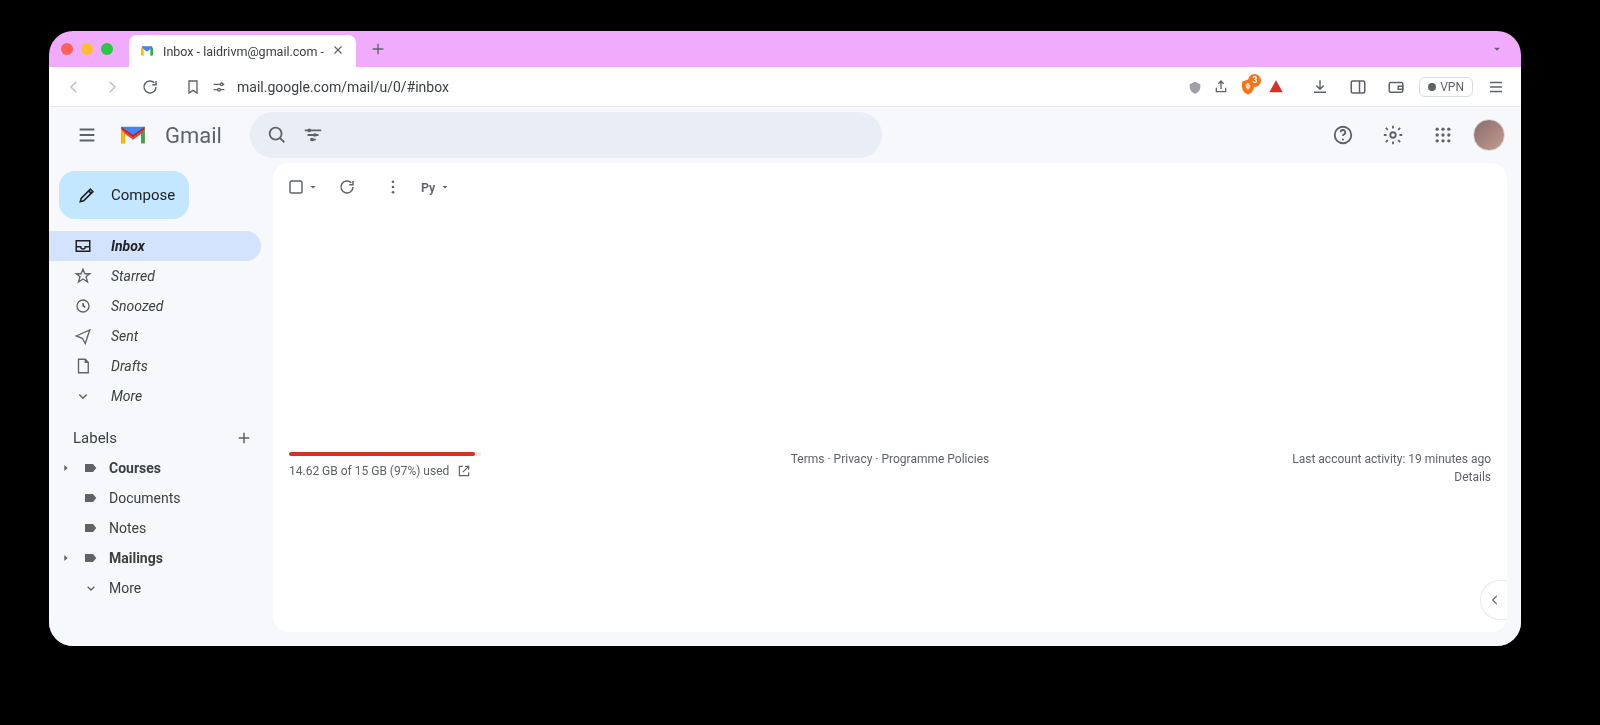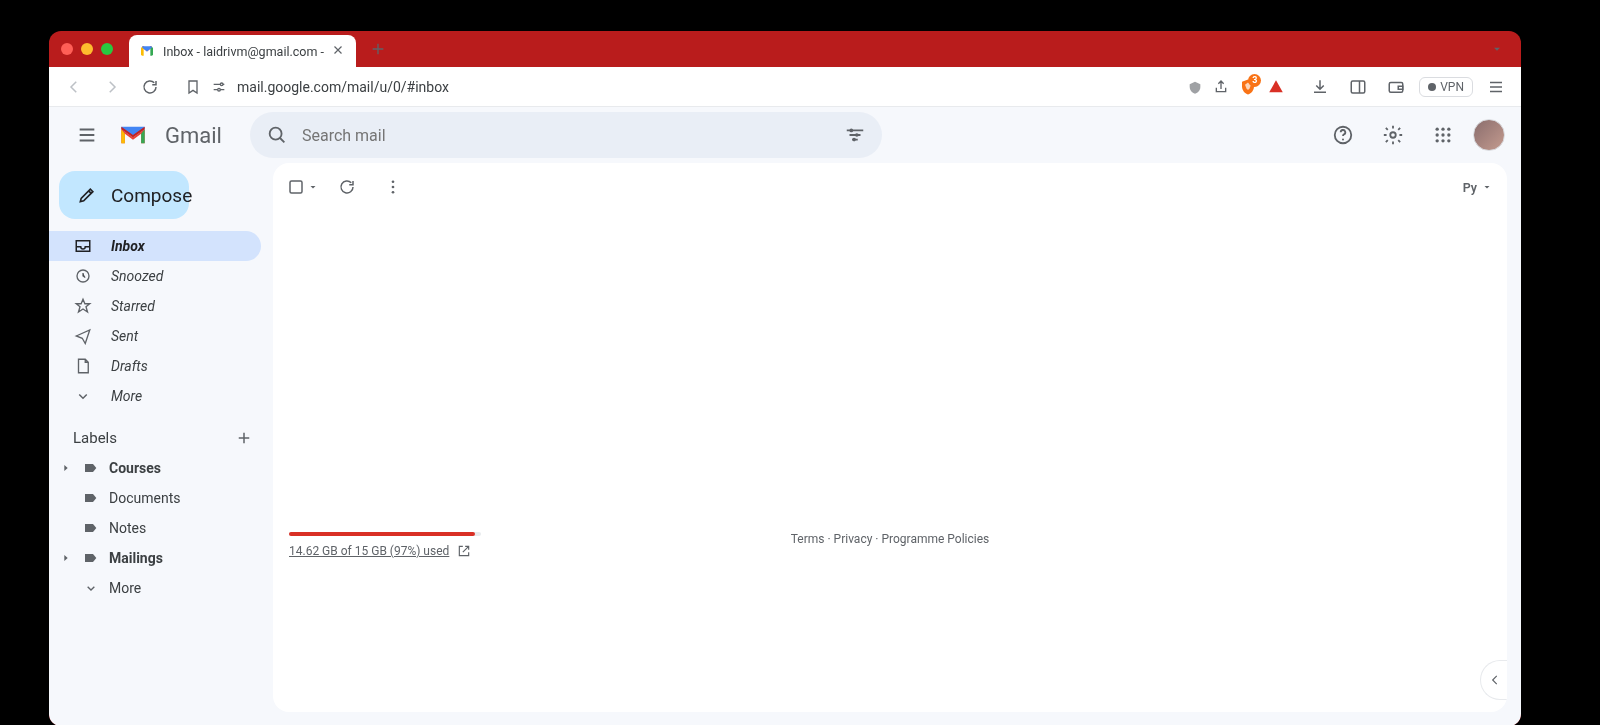--- a/index.html
+++ b/index.html
@@ -1,19 +1,19 @@
 <!DOCTYPE html>
 <html><head>
 <meta charset="utf-8">
 <style>
   * { margin:0; padding:0; box-sizing:border-box; font-family: 'Google Sans', Roboto, Arial, sans-serif; }
   body { background:#000; width:1600px; height:725px; overflow:hidden; }
   .browser-window {
-    position:absolute; top:31px; left:49px; width:1472px; height:695px;
-    background:#b91c1c; border-radius:12px; overflow:hidden;
+    position:absolute; top:31px; left:49px; width:1472px; height:615px;
+    background:#f0abfc; border-radius:24px; overflow:hidden;
     box-shadow:0 10px 40px rgba(0,0,0,.5);
     display:flex; flex-direction:column;
   }
   
   .titlebar { height:36px; display:flex; align-items:center; padding:0 12px; }
   .traffic { display:flex; gap:8px; margin-right:16px; }
   .dot { width:12px; height:12px; border-radius:50%; }
   .dot.red{background:#ff5f57;} .dot.yellow{background:#febc2e;} .dot.green{background:#28c840;}
   .tab {
     background:#fff; border-radius:8px 8px 0 0; height:32px; margin-top:4px;
@@ -54,50 +54,50 @@
   }
   .search input { flex:1; border:none; background:transparent; font-size:16px; outline:none; color:#3c4043;}
   .hspacer{flex:1;}
   .hicon{width:40px;height:40px;display:flex;align-items:center;justify-content:center;color:#5f6368;border-radius:50%;}
   .avatar{width:32px;height:32px;border-radius:50%;background:linear-gradient(135deg,#8a6d6d,#c49b8f);border:1px solid #dadce0;}
 
   .g-body{ flex:1; display:flex; overflow:hidden;}
   .sidebar { width:224px; padding-top:8px; display:flex; flex-direction:column;}
   .compose {
     margin-left:10px; height:48px; width:130px; background:#c2e7ff; border-radius:16px;
-    display:flex; align-items:center; padding:0 18px; gap:14px; font-size:19px; color:#202124;
+    display:flex; align-items:center; padding:0 18px; gap:14px; font-size:15px; color:#202124;
   }
   .navlist{ margin-top:12px; display:flex; flex-direction:column;font-style:italic;}
   .navitem{
     height:30px; display:flex; align-items:center; padding-left:24px; gap:18px;
     font-size:14px; color:#3c4043; border-radius:0 16px 16px 0; margin-right:12px;
   }
   .navitem.active{ background:#d3e3fd; font-weight:700; color:#202124;}
   .navitem .nicon{width:20px;display:flex;align-items:center;justify-content:center;color:#5f6368;}
   .navitem.active .nicon{color:#202124;}
 
   .labels-hdr{ display:flex;align-items:center;justify-content:space-between; padding:0 20px 0 24px; margin-top:18px; font-size:15px; color:#3c4043;}
   .labellist{ margin-top:6px; display:flex; flex-direction:column;}
   .labelitem{ height:30px; display:flex; align-items:center; padding-left:10px; gap:8px; font-size:14px; color:#3c4043;}
   .exp{ width:14px; display:flex; align-items:center; justify-content:center; color:#5f6368;}
   .licon{width:20px;display:flex;align-items:center;justify-content:center;color:#5f6368;}
   .labelitem.bold{font-weight:700;}
 
-  .main{ flex:1; background:#fff; border-radius:16px; margin:0 14px 14px 0; display:flex;flex-direction:column; position:relative; overflow:hidden;}
+  .main{ flex:1; background:#fff; border-radius:16px; margin:0 14px 14px 0; display:flex;position:relative; overflow:hidden;}
   .mail-toolbar{ height:48px; display:flex; align-items:center; padding:0 14px; gap:10px;}
   .mtbtn{width:36px;height:36px;display:flex;align-items:center;justify-content:center;color:#5f6368;border-radius:50%;}
   .sel{display:flex;align-items:center;gap:2px;}
   .mtoolbar-right{margin-left:auto;display:flex;align-items:center;gap:4px;font-size:12.5px;color:#5f6368;}
 
   .empty{ border-top:1px solid #e8eaed; border-bottom:1px solid #e8eaed; height:26px; display:flex;align-items:center;justify-content:center; font-size:14px; color:#202124;}
 
   .footer{ position:absolute; left:16px; right:16px; bottom:154px; font-size:12px; color:#5f6368;}
   .storage-bar{ width:192px; height:4px; background:#e8eaed; border-radius:2px; position:relative; margin-bottom:8px;}
   .storage-fill{ position:absolute; left:0; top:0; height:100%; background:#d93025; border-radius:2px;}
-  .storage-row{ display:flex; align-items:center; gap:8px;text-decoration:underline;}
+  .storage-row{ display:flex; align-items:center; gap:8px;}
   .footer-links{ position:absolute; left:0; right:0; top:0; text-align:center;}
   .footer-links a{color:#5f6368;text-decoration:none;}
   .footer-right{position:absolute; right:0; top:0; text-align:right;}
   .footer-right .details{margin-top:4px;}
 
   .sidepanel-toggle{
     position:absolute; right:-1px; bottom:12px; width:28px;height:40px;
     background:#fff; border:1px solid #e8eaed; border-right:none;
     border-radius:20px 0 0 20px; display:flex;align-items:center;justify-content:center;
     color:#5f6368;
@@ -253,21 +253,20 @@
         </svg>
         <span>Gmail</span>
       </div>
       <div class="search">
         <span>
           <svg width="22" height="22" viewBox="0 0 24 24">
               <circle cx="10.5" cy="10.5" r="6.5" fill="none" stroke="#5f6368" stroke-width="2"></circle>
               <path stroke="#5f6368" stroke-width="2" d="M20 20l-5-5"></path>
             </svg>
         </span>
-        <input placeholder="Search mail" style="">
         <span>
           <svg width="22" height="22" viewBox="0 0 24 24">
               <path stroke="#5f6368" stroke-width="2" d="M3 7h18M6 12h12M9 17h6"></path>
               <circle cx="8" cy="7" r="2" fill="#5f6368"></circle>
               <circle cx="14" cy="12" r="2" fill="#5f6368"></circle>
               <circle cx="11" cy="17" r="2" fill="#5f6368"></circle>
             </svg>
         </span>
       </div>
       <div class="hspacer"></div>
@@ -319,33 +318,33 @@
             <span class="nicon">
                 <svg width="18" height="18" viewBox="0 0 24 24">
                   <path fill="currentColor" d="M3 5h18v14H3zM3 13h6a3 3 0 0 0 6 0h6" fill-opacity="0" stroke="currentColor" stroke-width="2"></path>
                 </svg>
               </span>
             <span>Inbox</span>
           </div>
           <div class="navitem">
             <span class="nicon">
                 <svg width="18" height="18" viewBox="0 0 24 24">
+                  <path fill="none" stroke="currentColor" stroke-width="1.8" d="M12 3l2.5 6H21l-5 4 2 7-6-4-6 4 2-7-5-4h6.5z"></path>
+                </svg>
+              </span>
+            <span>Starred</span>
+          </div>
+          <div class="navitem">
+            <span class="nicon">
+                <svg width="18" height="18" viewBox="0 0 24 24">
                   <circle cx="12" cy="12" r="8" fill="none" stroke="currentColor" stroke-width="1.8"></circle>
                   <path stroke="currentColor" stroke-width="1.8" d="M12 8v4l3 2"></path>
                 </svg>
               </span>
             <span>Snoozed</span>
-          </div>
-          <div class="navitem">
-            <span class="nicon">
-                <svg width="18" height="18" viewBox="0 0 24 24">
-                  <path fill="none" stroke="currentColor" stroke-width="1.8" d="M12 3l2.5 6H21l-5 4 2 7-6-4-6 4 2-7-5-4h6.5z"></path>
-                </svg>
-              </span>
-            <span>Starred</span>
           </div>
           <div class="navitem">
             <span class="nicon">
                 <svg width="18" height="18" viewBox="0 0 24 24">
                   <path fill="none" stroke="currentColor" stroke-width="1.8" d="M3 12l18-8-6 18-4-7z"></path>
                 </svg>
               </span>
             <span>Sent</span>
           </div>
           <div class="navitem">
@@ -477,20 +476,24 @@
               <svg width="14" height="14" viewBox="0 0 24 24">
                   <path fill="none" stroke="#5f6368" stroke-width="2" d="M14 4h6v6M20 4L10 14M10 4H4v16h16v-6"></path>
                 </svg>
             </span>
           </div>
           <div class="footer-links">
             <a>Terms</a> ·
             <a>Privacy</a> ·
             <a>Programme Policies</a>
           </div>
+          <div class="footer-right">
+            <div>Last account activity: 19 minutes ago</div>
+            <div class="details"><a>Details</a></div>
+          </div>
         </div>
 
         <div class="sidepanel-toggle">
           <svg width="14" height="14" viewBox="0 0 24 24">
               <path fill="none" stroke="#5f6368" stroke-width="2" d="M15 5l-7 7 7 7"></path>
             </svg>
         </div>
       </div>
     </div>
   </div>

